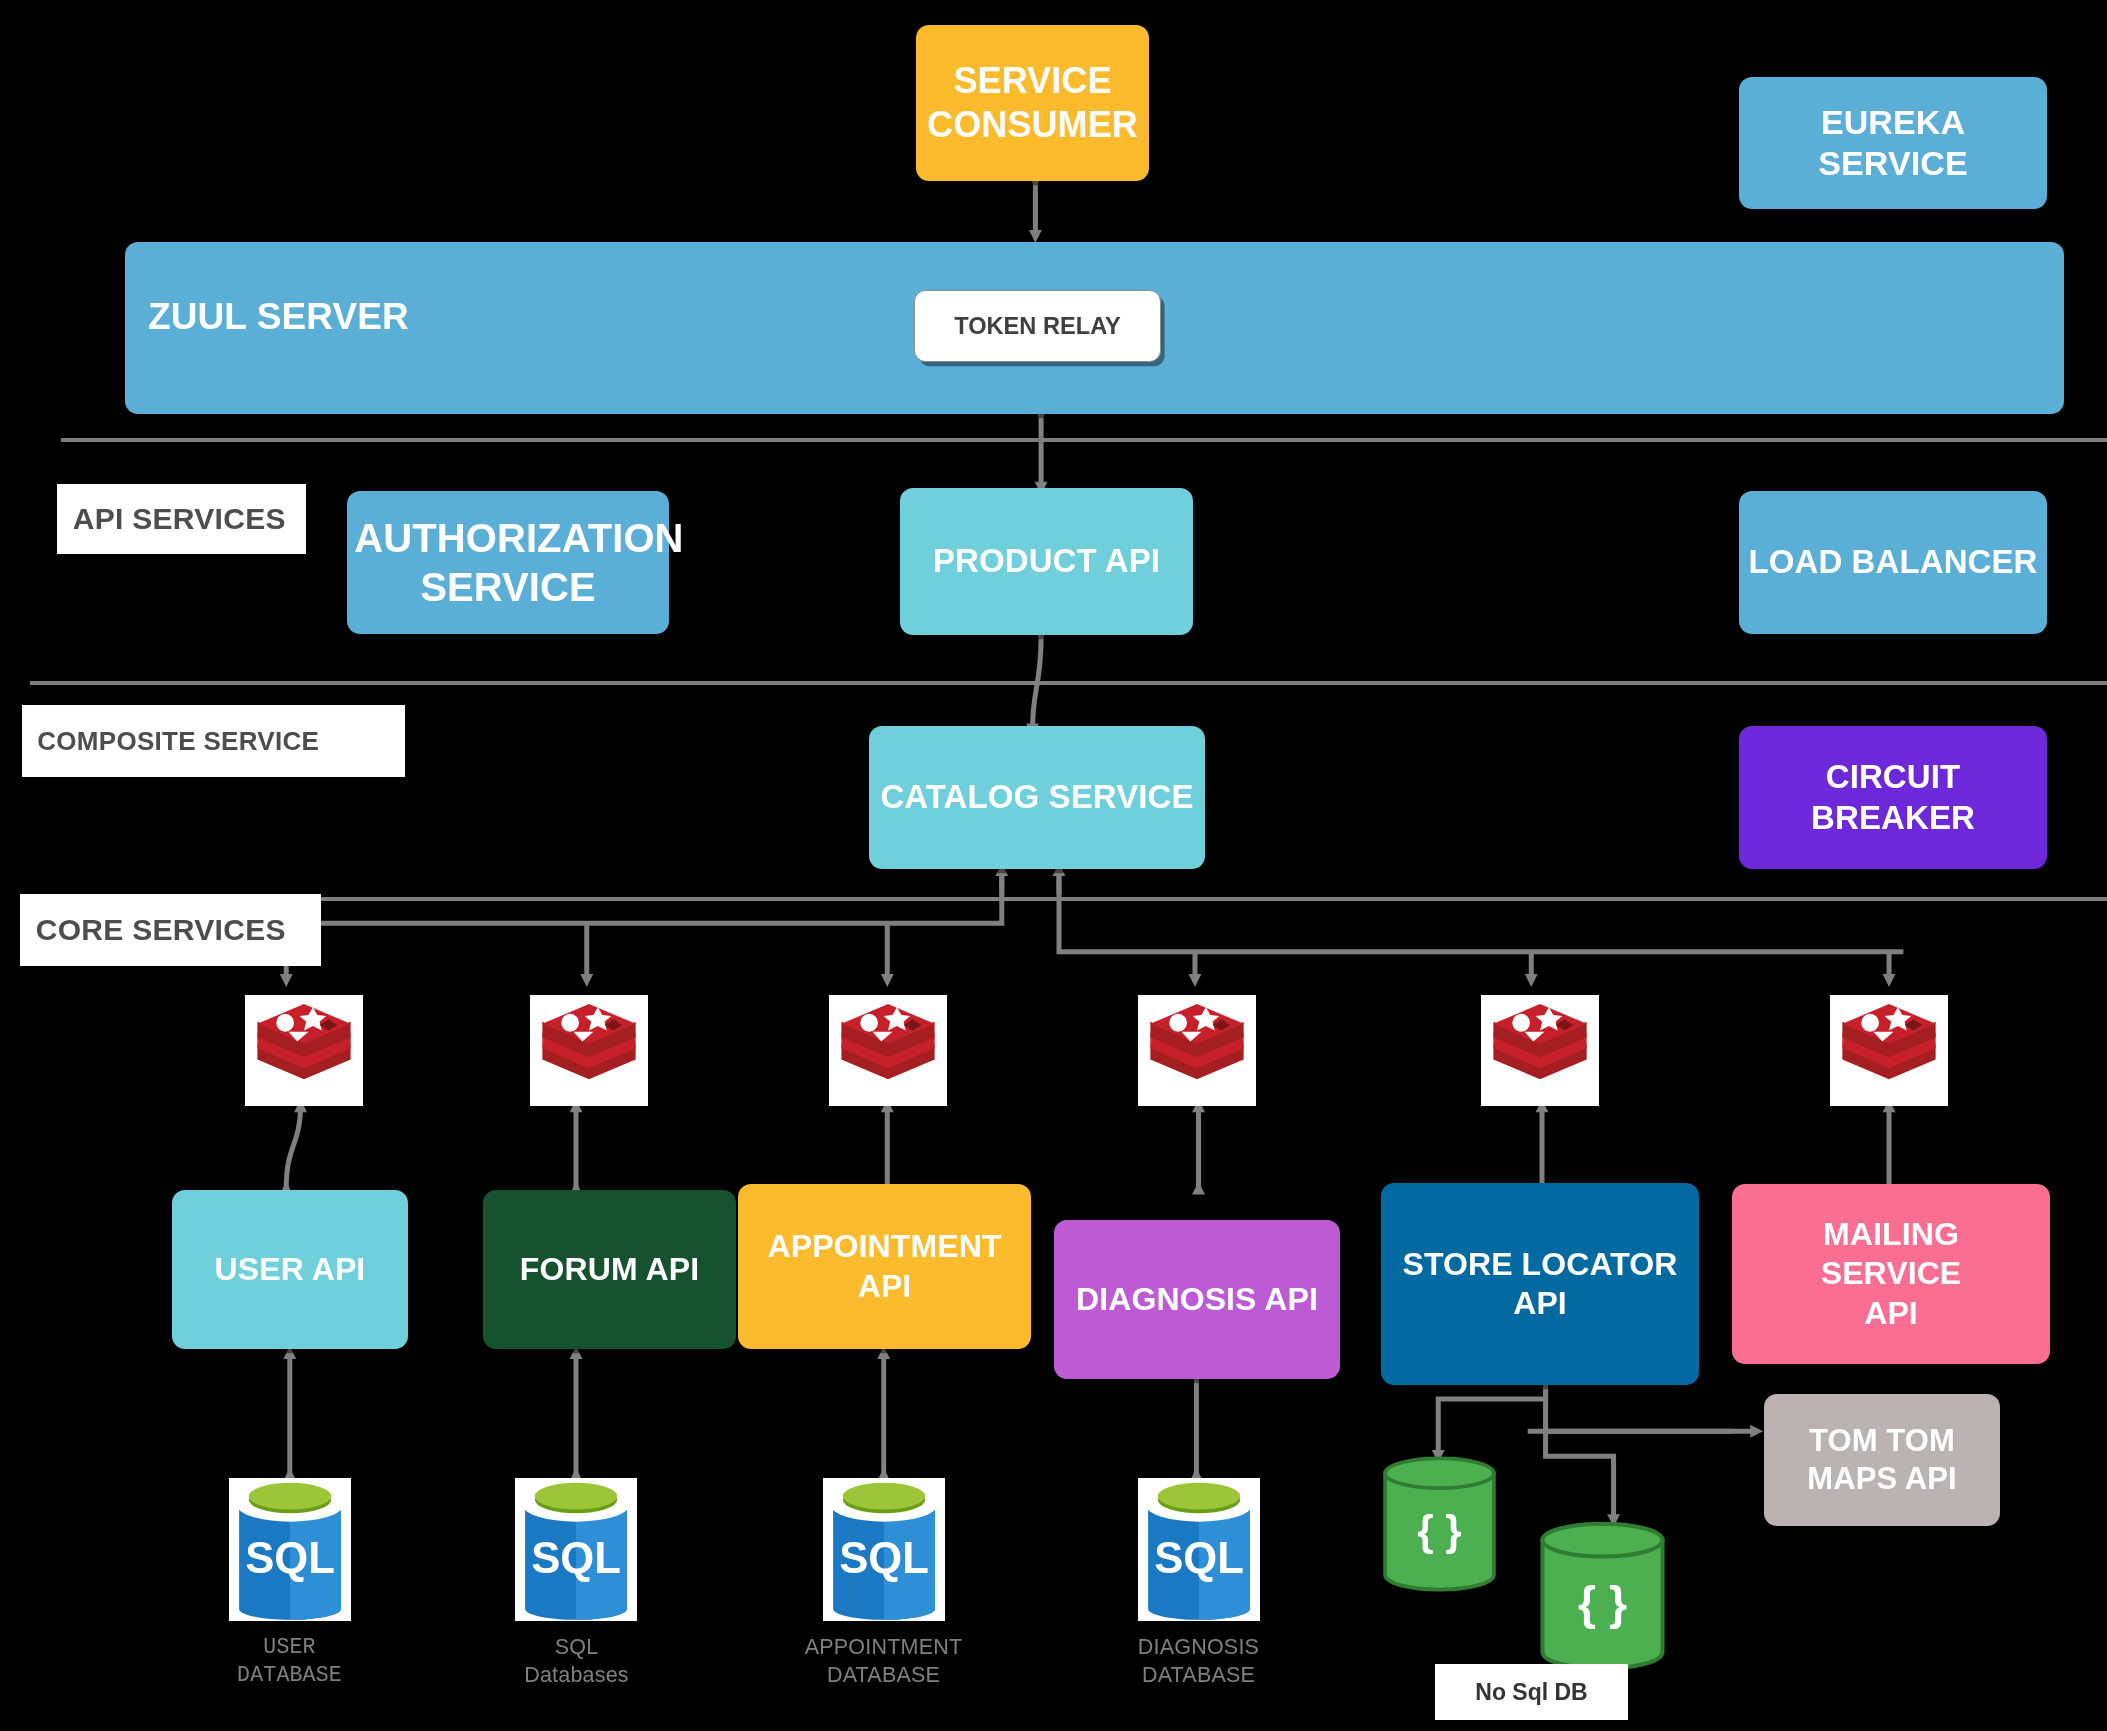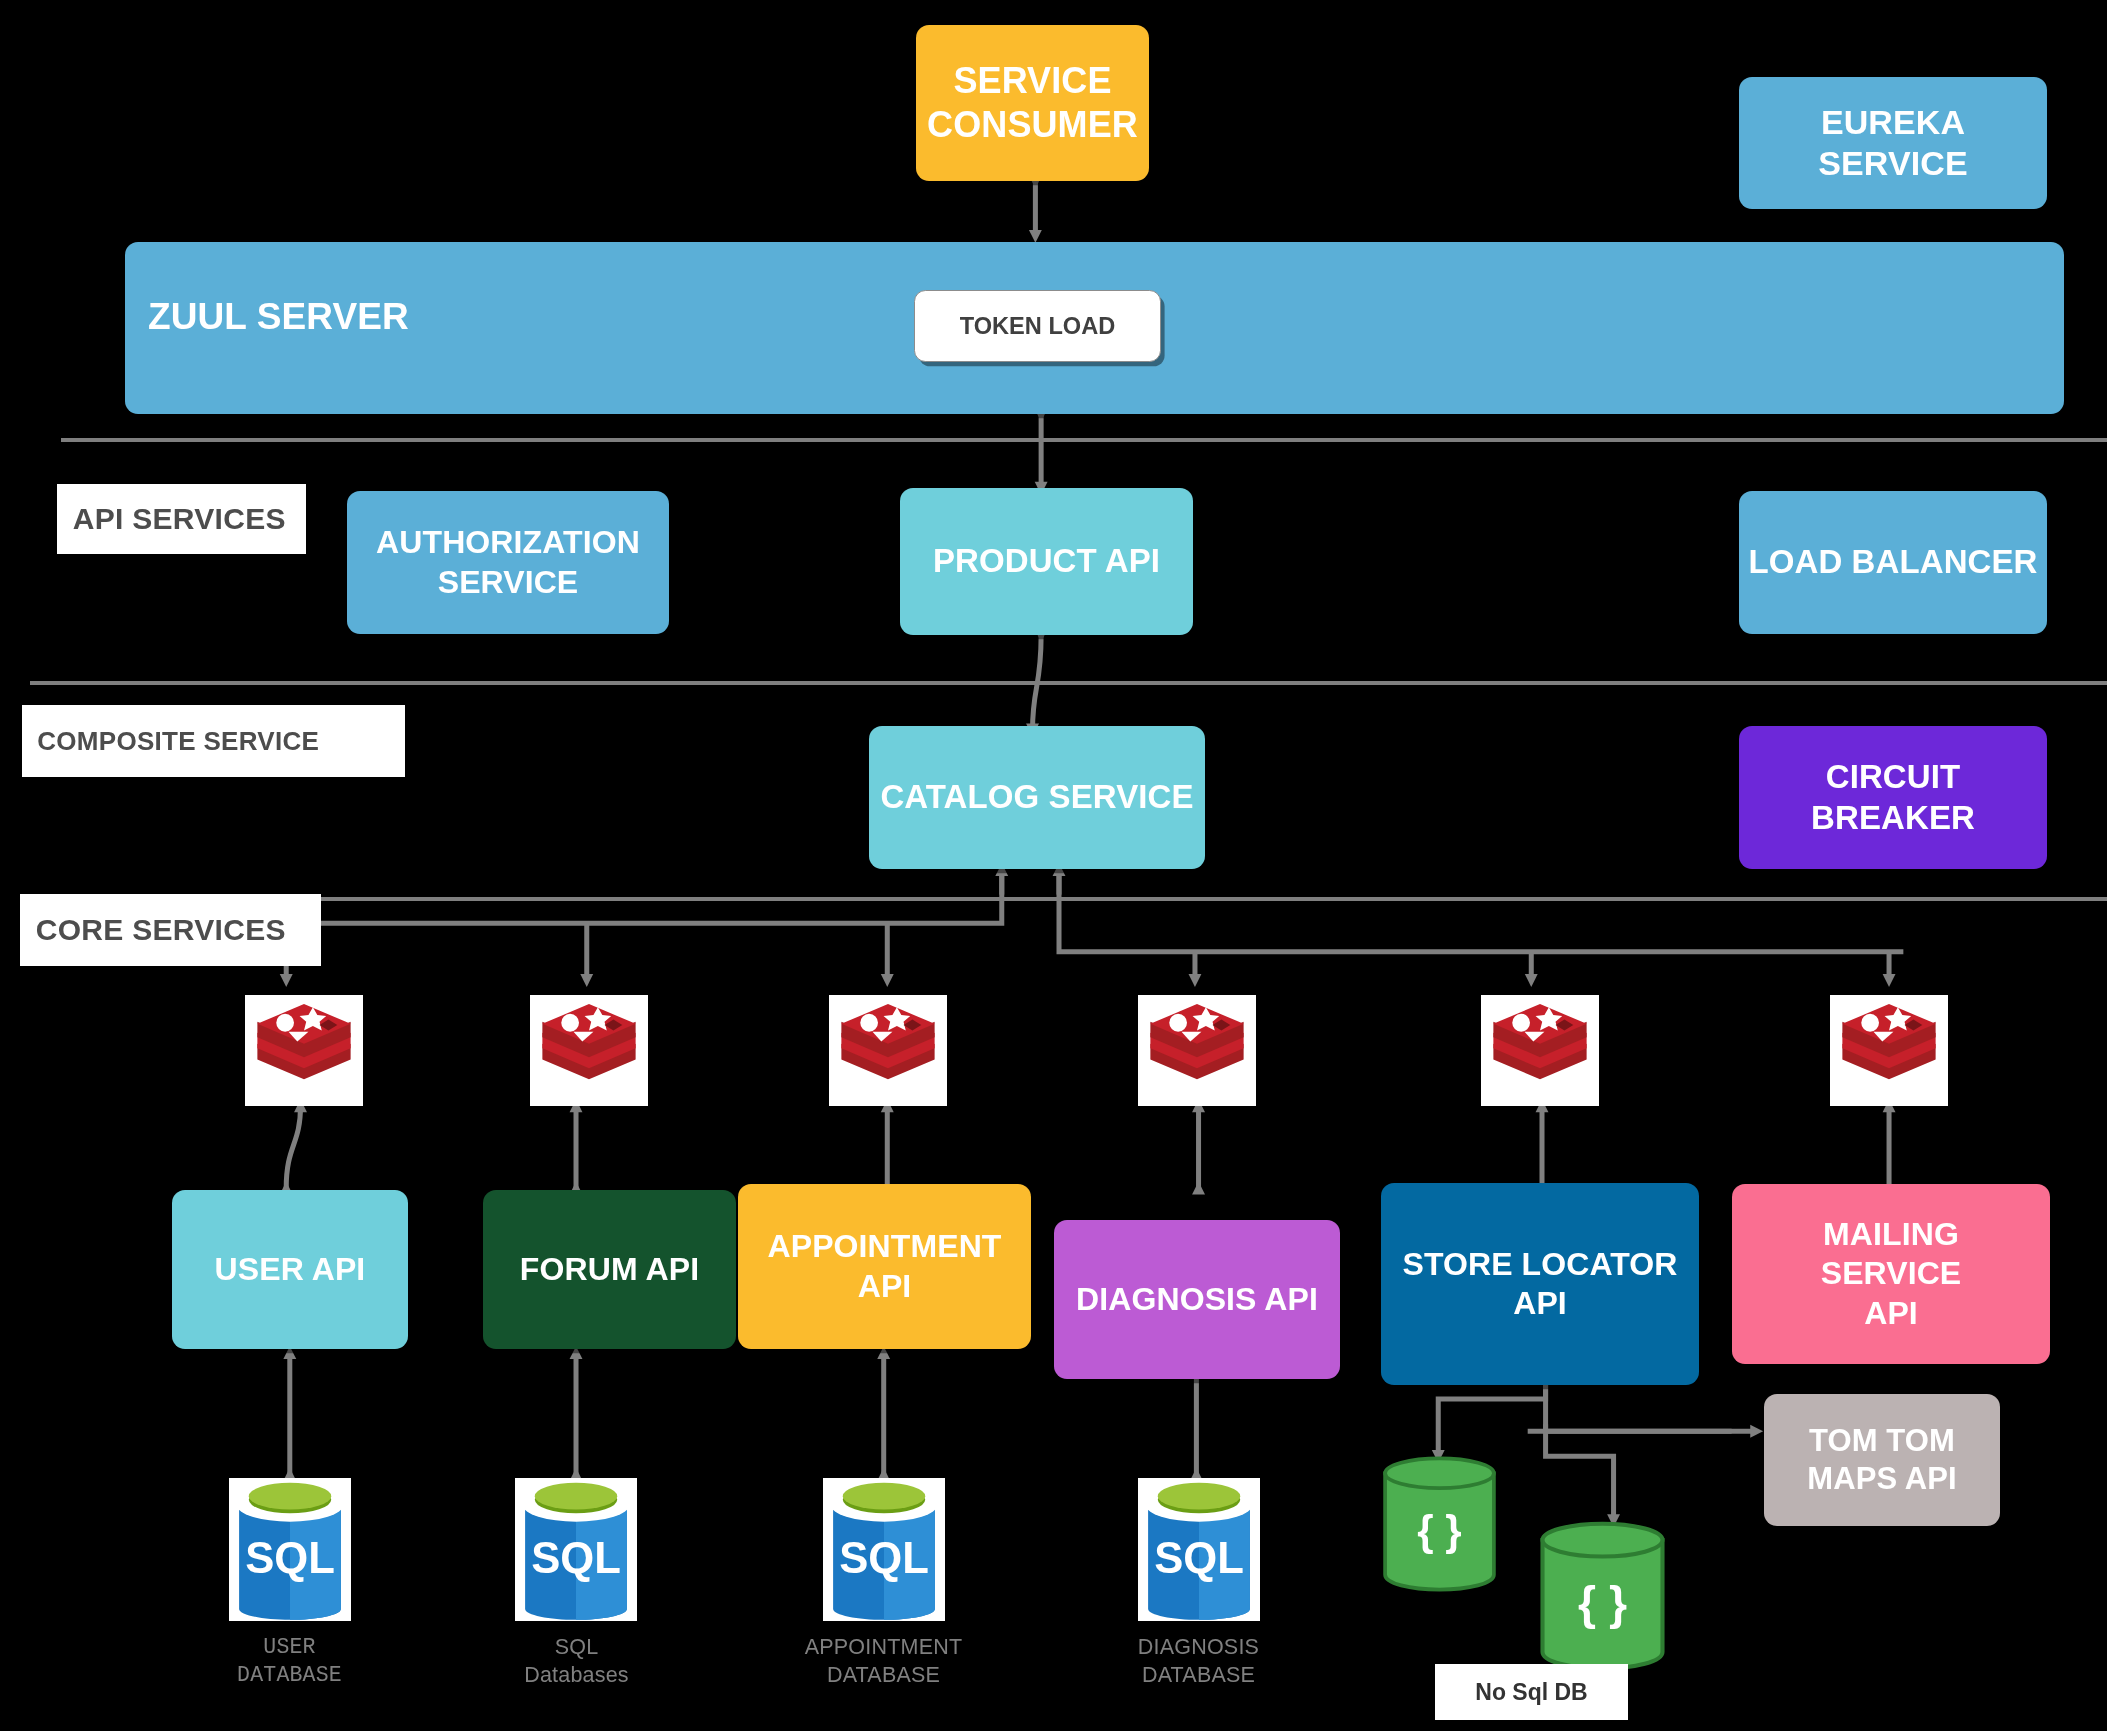--- a/index.html
+++ b/index.html
@@ -131,24 +131,24 @@
     <span>EUREKA SERVICE</span>
   </div>
 
   <div class="node sh" style="left:125px;top:242px;width:1939px;height:172px;background:#5BAFD7;
               justify-content:flex-start;padding-left:23px;align-items:flex-start;
               padding-top:52px;font-size:37px;font-weight:700;">
     <span style="text-align:left;">ZUUL SERVER</span>
   </div>
 
   <div class="tokenrelay" style="left:914px;top:290px;width:247px;height:72px;font-size:23.6px;">
-    <span>TOKEN LOAD</span>
-  </div>
-
-  <div class="node sh" style="left:347px;top:491px;width:322px;height:143px;background:#5BAFD7;font-size:32px;">
+    <span>TOKEN RELAY</span>
+  </div>
+
+  <div class="node sh" style="left:347px;top:491px;width:322px;height:143px;background:#5BAFD7;font-size:40px;">
     <span style="white-space:pre-line;">AUTHORIZATION
 SERVICE</span>
   </div>
 
   <div class="node sh" style="left:900px;top:488px;width:293px;height:147px;background:#6FCFDB;font-size:33px;">
     <span>PRODUCT API</span>
   </div>
 
   <div class="node sh" style="left:1739px;top:491px;width:308px;height:143px;background:#5BAFD7;font-size:33px;">
     <span>LOAD BALANCER</span>

